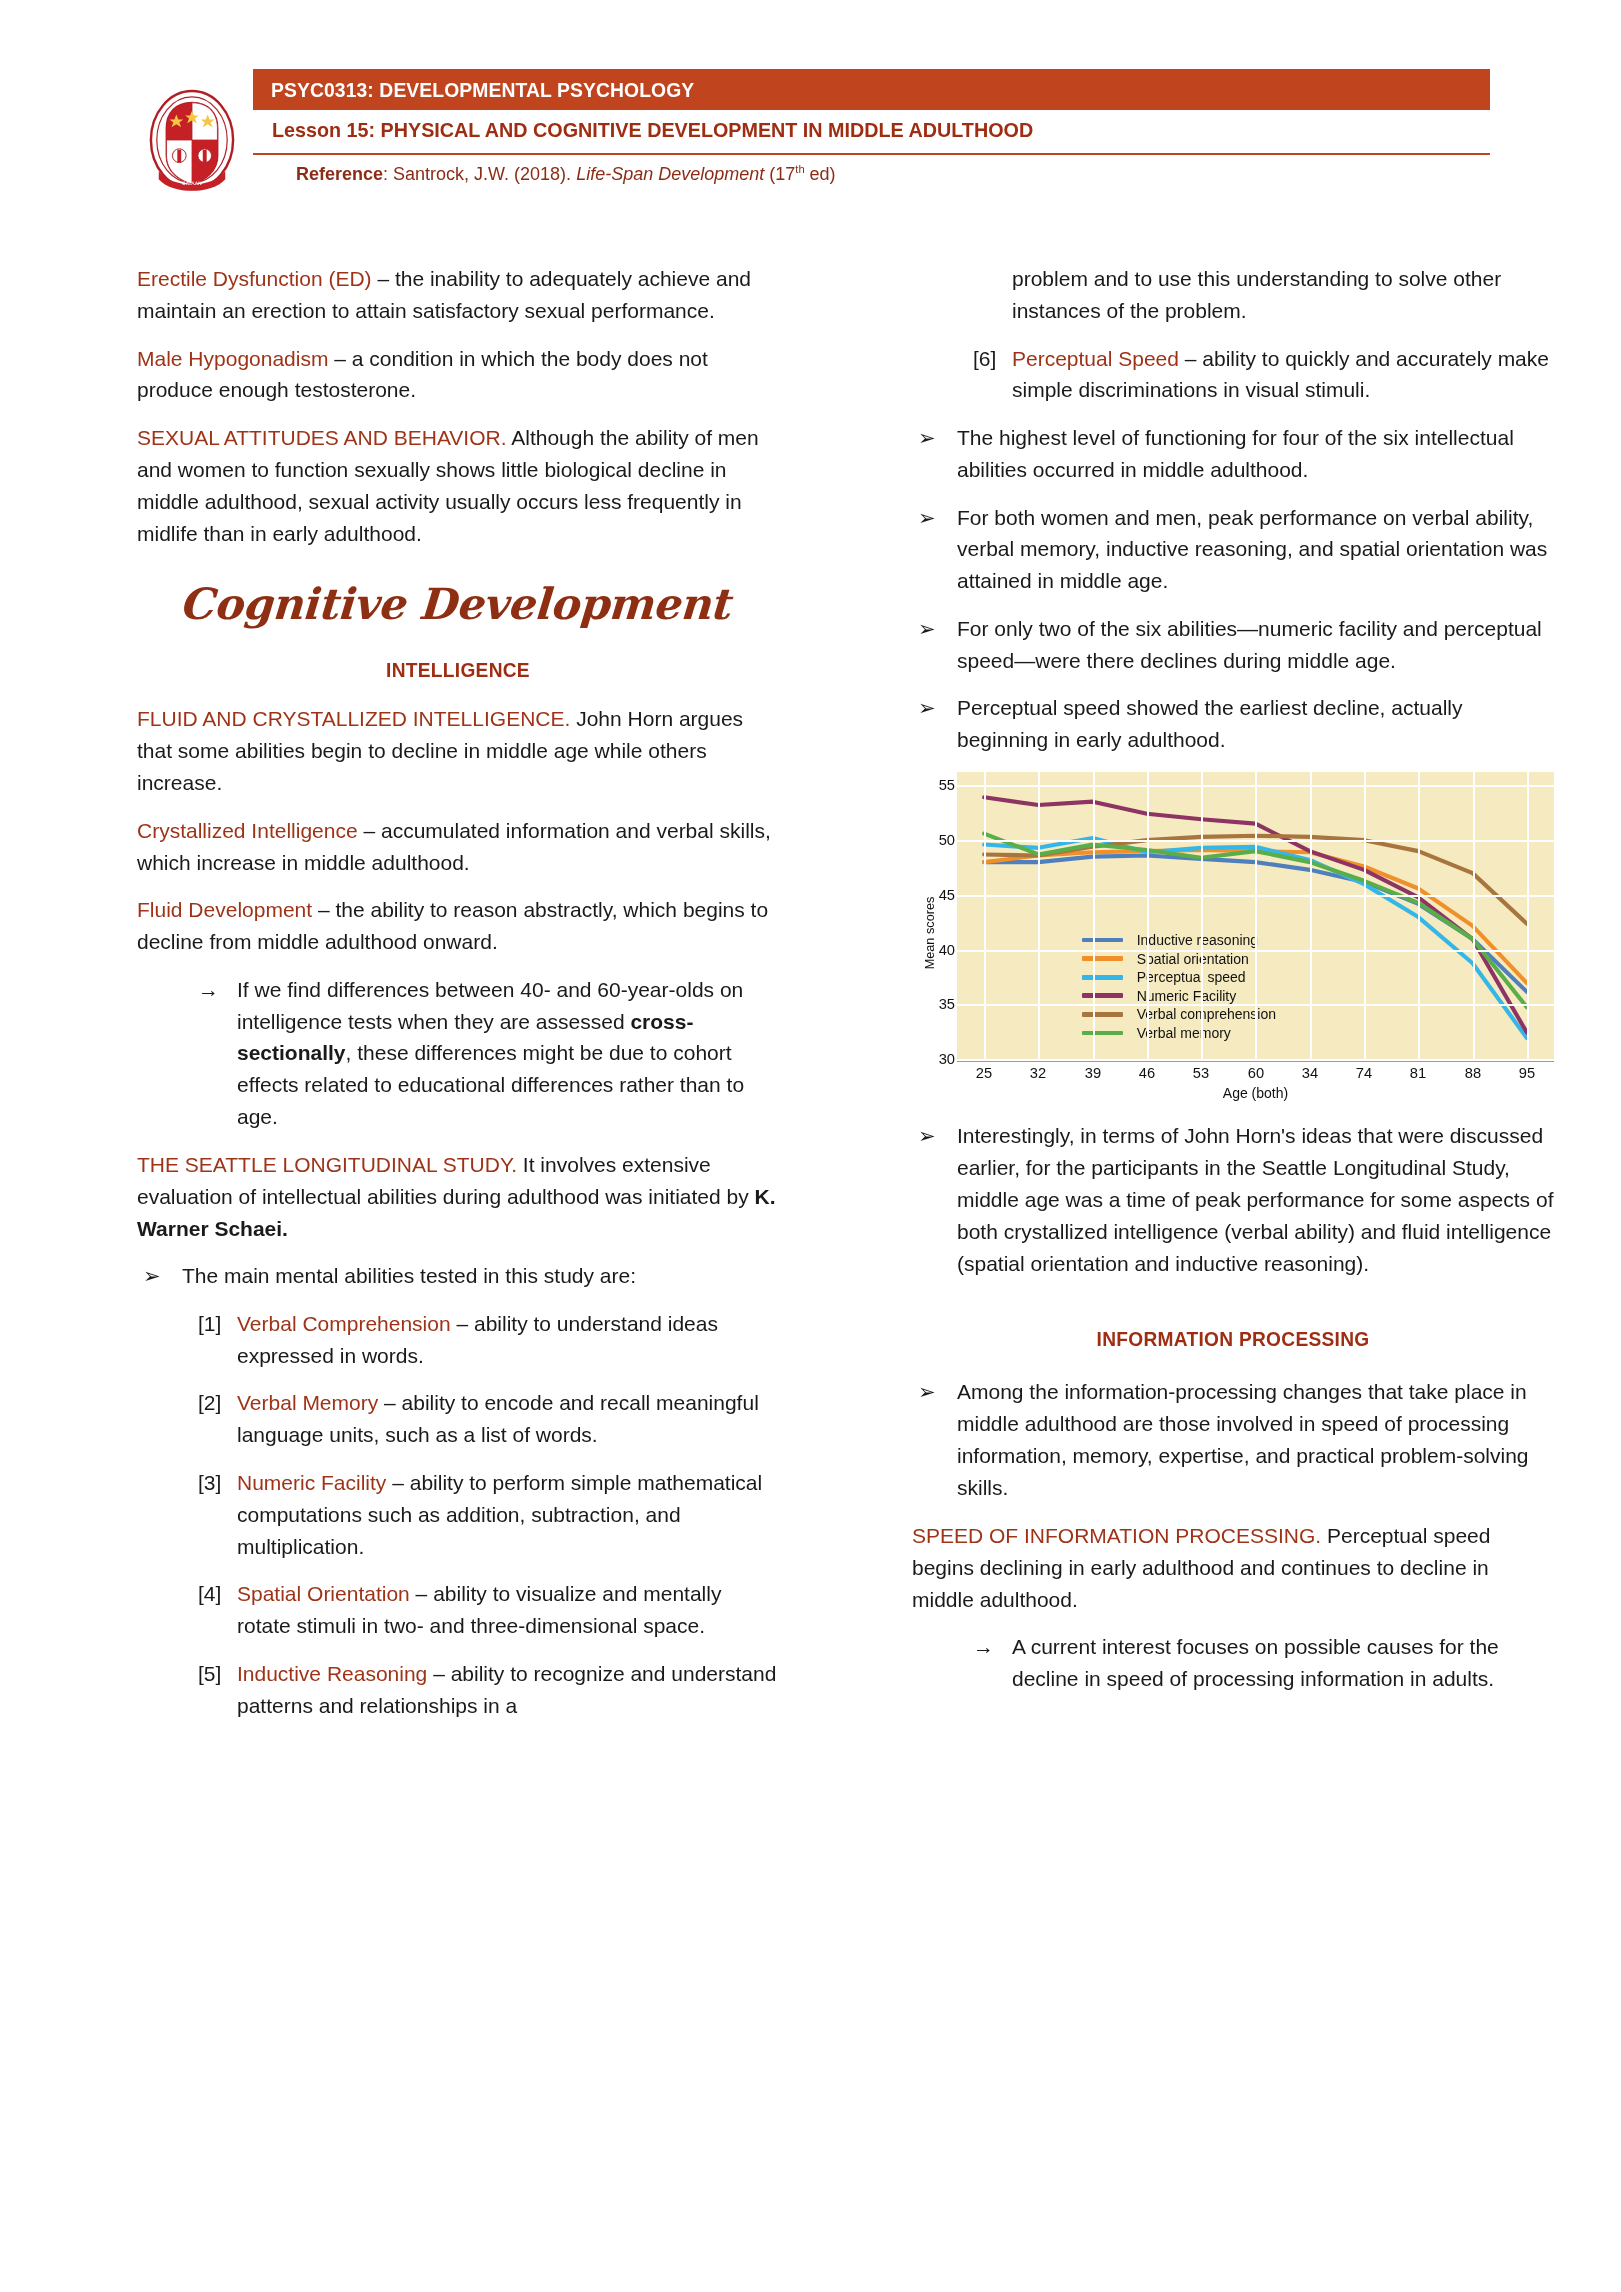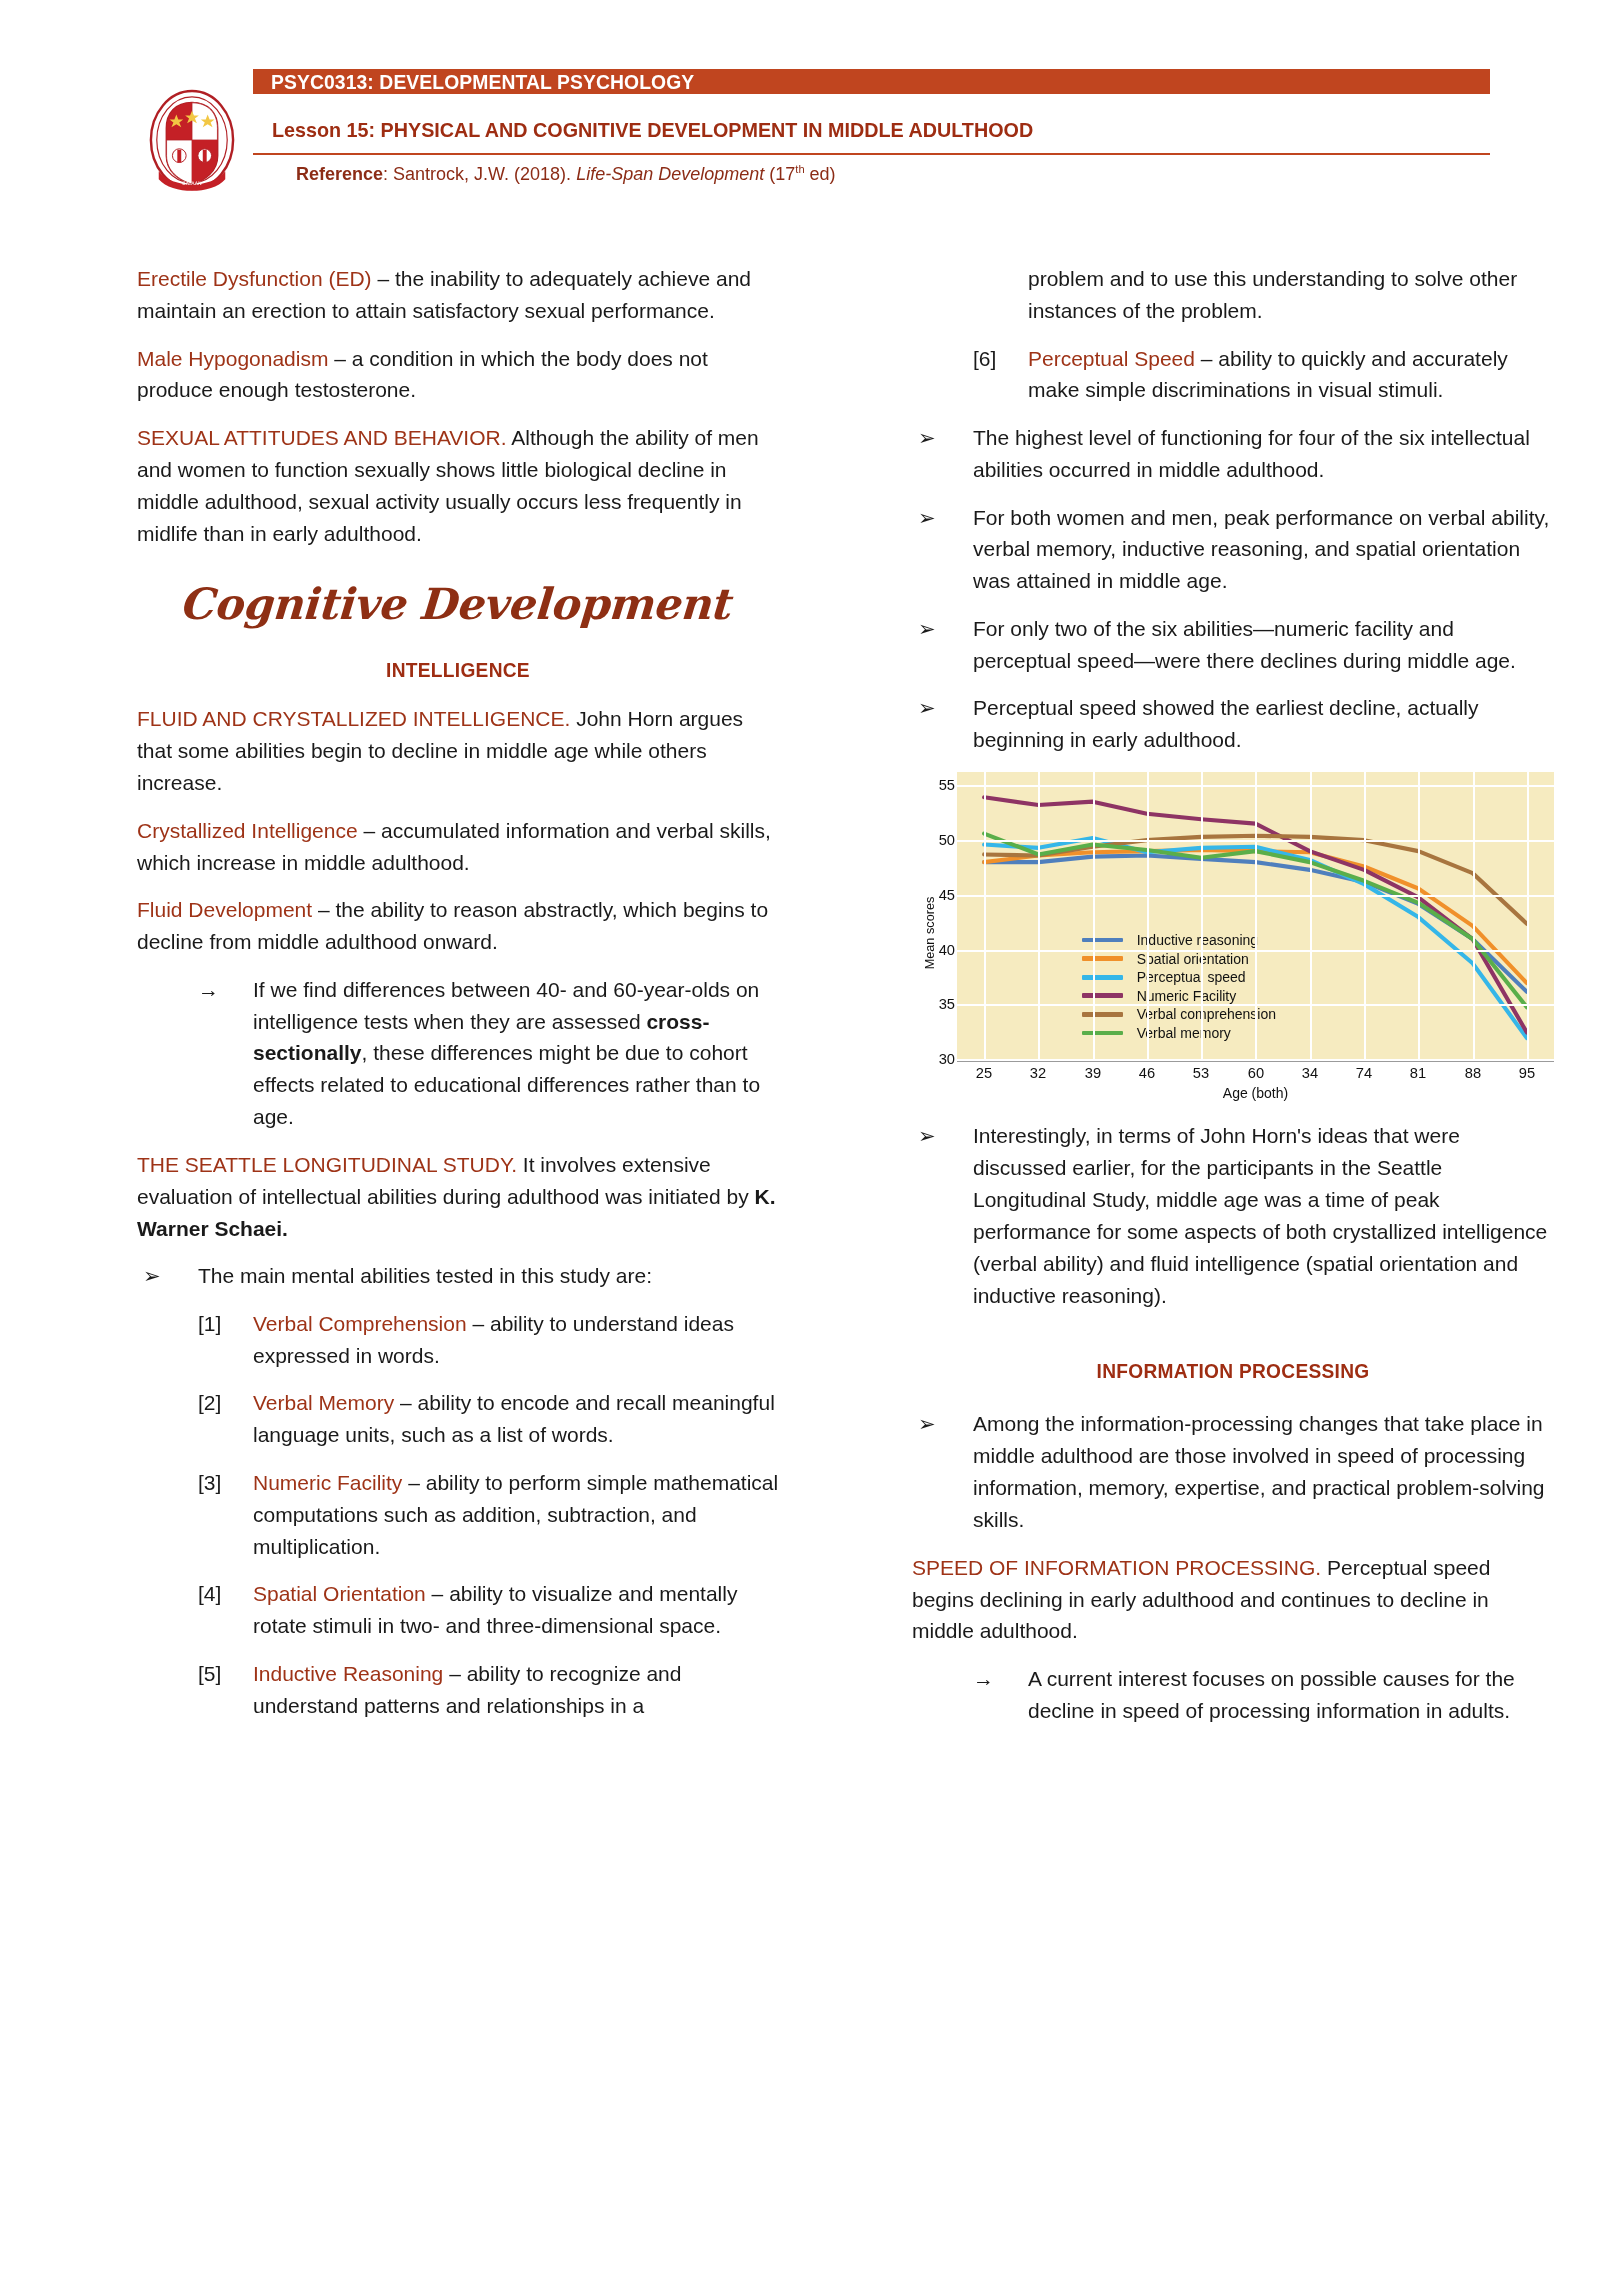--- a/index.html
+++ b/index.html
@@ -38,21 +38,21 @@
     width: 90px;
     height: 106px;
   }
   .crest svg { display:block; width:90px; height:106px; }
 
   .header-bar {
     position: absolute;
     left: 116px;
     top: 0px;
     width: 1237px;
-    height: 25px;
+    height: 41px;
     background: #c0451f;
     display: flex;
     align-items: center;
   }
   .header-bar .course-code {
     color: #ffffff;
     font-size: 21px;
     font-weight: 700;
     letter-spacing: 0.1px;
     padding-left: 19.6px;
@@ -140,21 +140,20 @@
     letter-spacing: 0.3px;
     transform: scaleX(0.93);
   }
 
   
   .bullet {
     display: flex;
     margin: 0 0 15.7px 0;
     font-size: 21px;
     line-height: 1.52;
-    gap: 16px;
   }
   .bullet .mark {
     flex: 0 0 auto;
     width: 45px;
     color: #1a1a1a;
     text-align: left;
     padding-left: 5.9px;
     box-sizing: border-box;
   }
   .bullet .mark.arrow { color:#1a1a1a; }

